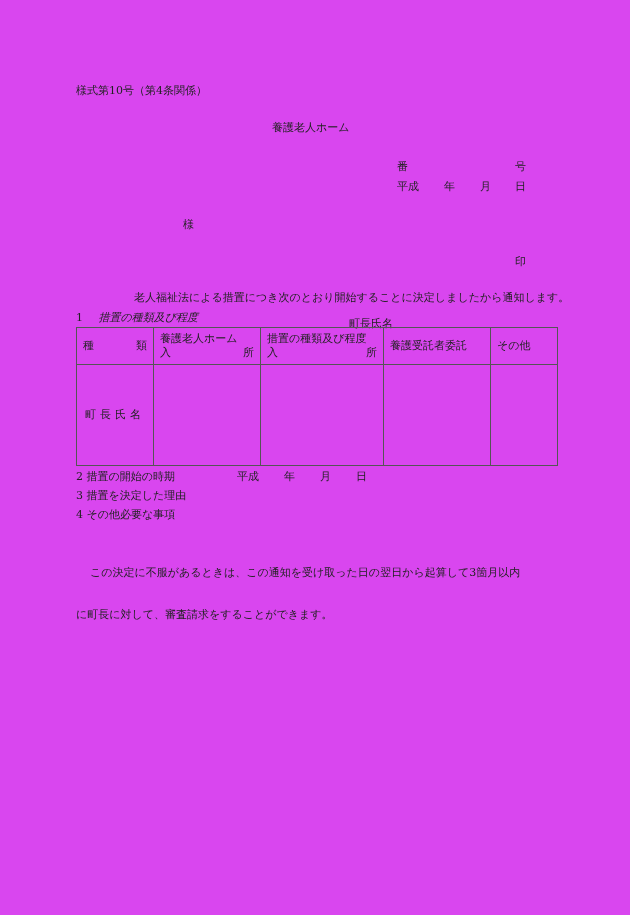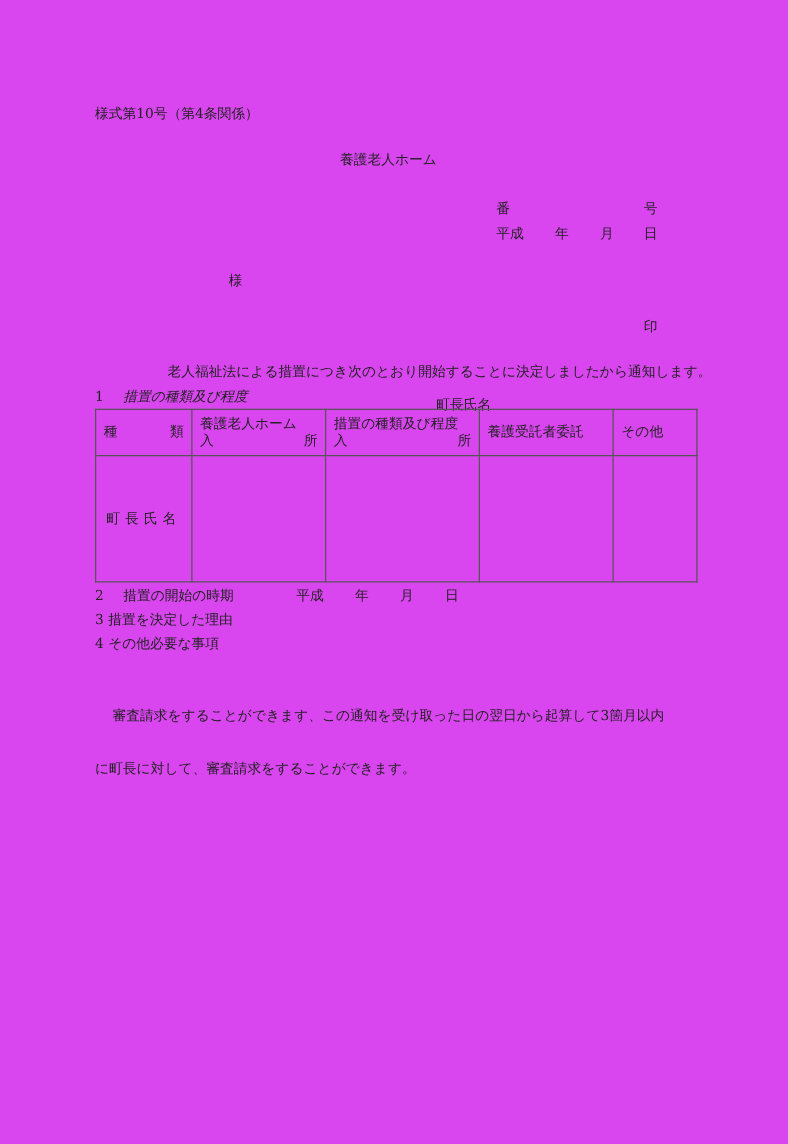--- a/index.html
+++ b/index.html
@@ -118,33 +118,33 @@
       <td></td>
       <td></td>
       <td></td>
       <td></td>
     </tr>
   </tbody>
     </table>
 
   <div class="abs" style="left:76px; top:470px;">
     <span>2</span>
-    <span style="margin-left:12px;">措置の開始の時期</span>
+    <span style="">措置の開始の時期</span>
   </div>
   <div class="abs" style="left:237px; top:470px;">平成</div>
   <div class="abs" style="left:284px; top:470px;">年</div>
   <div class="abs" style="left:320px; top:470px;">月</div>
   <div class="abs" style="left:356px; top:470px;">日</div>
 
   <div class="abs" style="left:76px; top:489px;">
     <span>3</span>
     <span style="">措置を決定した理由</span>
   </div>
 
   <div class="abs" style="left:76px; top:508px;">
     <span>4</span>
     <span style="">その他必要な事項</span>
   </div>
 
-  <div class="abs" style="left:90px; top:566px;">審査請求をすることができます、この通知を受け取った日の翌日から起算して3箇月以内</div>
+  <div class="abs" style="left:90px; top:566px;">この決定に不服があるときは、この通知を受け取った日の翌日から起算して3箇月以内</div>
   <div class="abs" style="left:76px; top:584px;margin-top:24px;">に町長に対して、審査請求をすることができます。</div>
 
 </div>
 
 </body></html>

